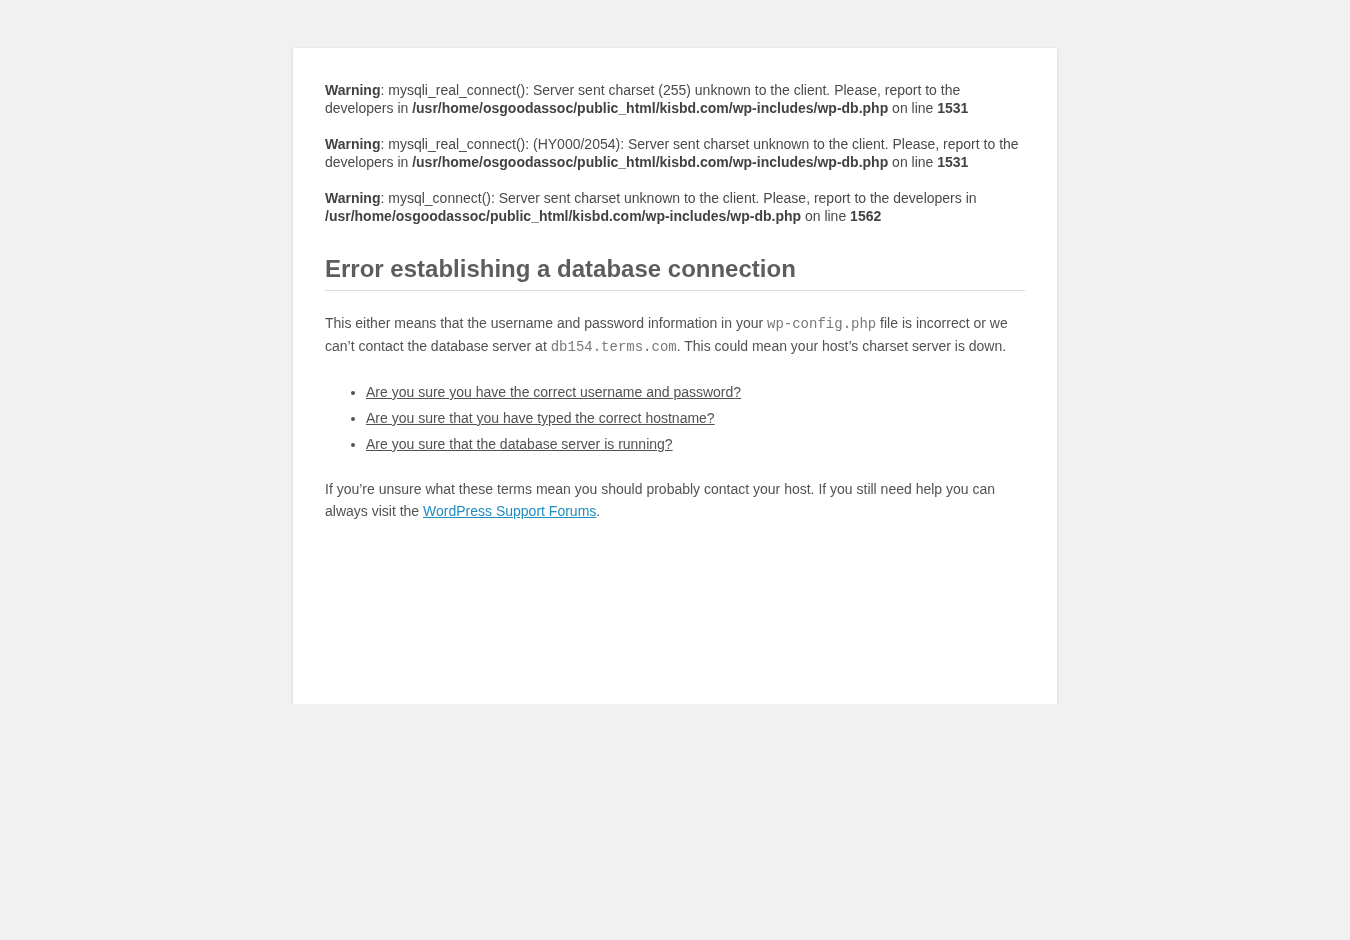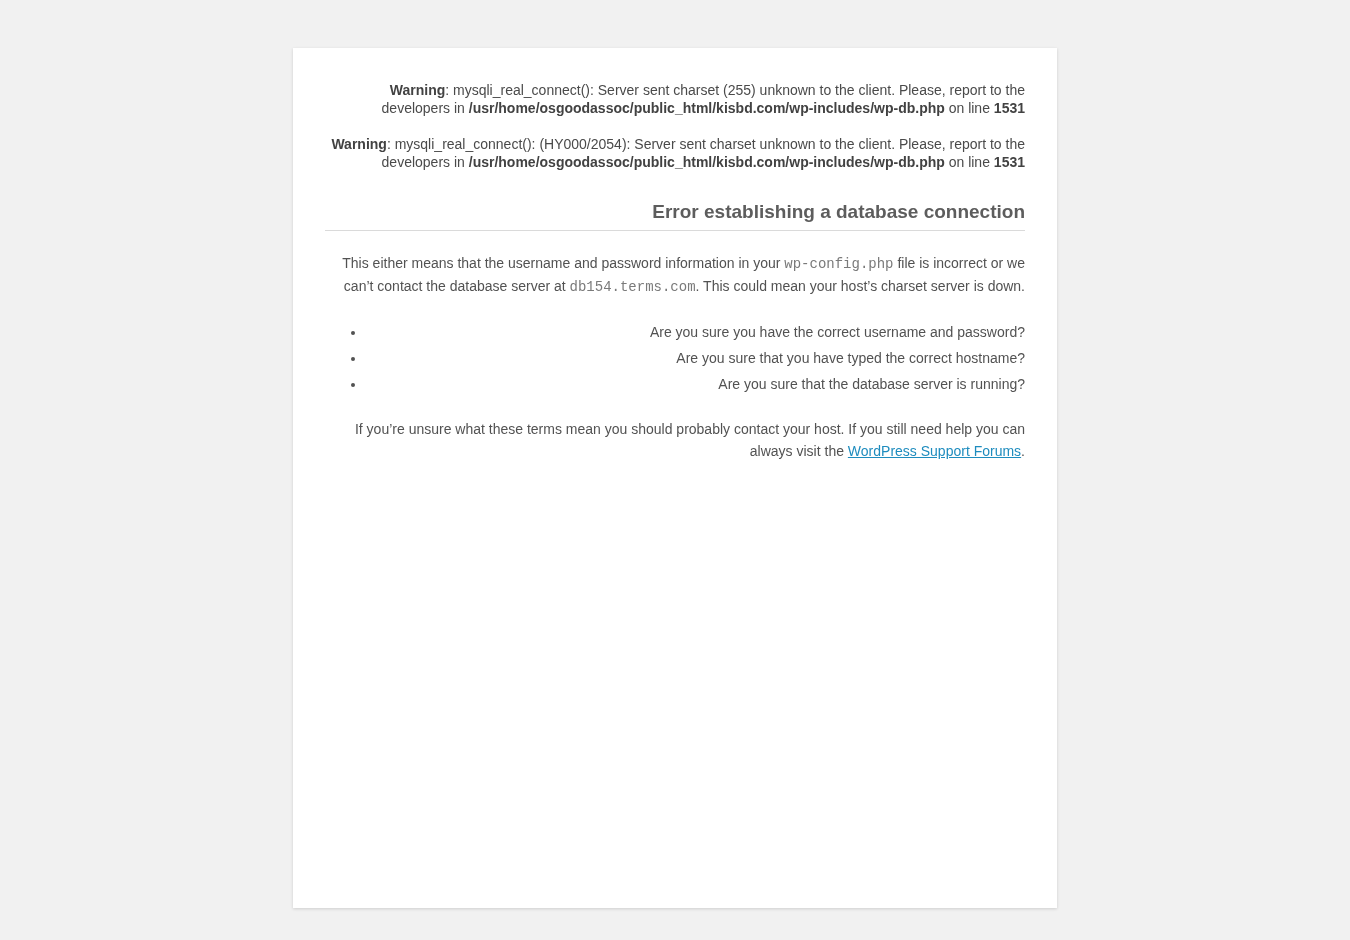--- a/index.html
+++ b/index.html
@@ -4,42 +4,41 @@
 <style>
   * { box-sizing: border-box; }
   html, body {
     margin: 0;
     padding: 0;
     background: #f1f1f1;
     font-family: "Liberation Sans", "DejaVu Sans", sans-serif;
   }
   .viewport {
     width: 1350px;
-    height: 940px;
+    height: 704px;
     background: #f1f1f1;
     overflow: hidden;
-    text-align: right;
   }
   .card {
     width: 764px;
     min-height: 860px;
     margin: 48px auto 32px;
     background: #ffffff;
     padding: 15px 32px 30px 32px;
     box-shadow: 0 1px 3px rgba(0,0,0,0.15);
   }
   .warning {
     font-size: 14px;
     line-height: 18px;
     color: #4a4a4a;
     margin: 18px 0;
   }
   .warning b { color: #424242; }
   h1.error-title {
-    font-size: 19px;
+    font-size: 24px;
     font-weight: bold;
     color: #5d5d5d;
     margin: 30px 0 0 0;
     padding: 0 0 7px 0;
     border-bottom: 1px solid #dadada;
   }
   .body-p {
     font-size: 14px;
     line-height: 22px;
     color: #525252;
@@ -48,20 +47,21 @@
   ul.troubleshoot {
     margin: 23px 0;
     padding-left: 41px;
     color: #525252;
     font-size: 14px;
   }
   ul.troubleshoot li {
     line-height: 22px;
     margin-bottom: 4px;
     list-style: disc;
+    text-decoration: underline;
   }
   code.inline-code {
     font-family: "Liberation Mono", "DejaVu Sans Mono", monospace;
     font-size: 14px;
     color: #7a7a7a;
   }
   a.support-link {
     color: #1e8cbe;
     text-decoration: underline;
     cursor: pointer;
@@ -72,20 +72,21 @@
 
 <div class="viewport">
   <div class="card">
 
     <p class="warning"><b>Warning</b><span>: mysqli_real_connect(): Server sent charset (255) unknown to the client. Please, report to the developers in </span><b>/usr/home/osgoodassoc/public_html/kisbd.com/wp-includes/wp-db.php</b><span> on line </span><b>1531</b></p>
 
     <p class="warning"><b>Warning</b><span>: mysqli_real_connect(): (HY000/2054): Server sent charset unknown to the client. Please, report to the developers in </span><b>/usr/home/osgoodassoc/public_html/kisbd.com/wp-includes/wp-db.php</b><span> on line </span><b>1531</b></p>
 
 
 
+    <p class="warning"><b>Warning</b><span>: mysql_connect(): Server sent charset unknown to the client. Please, report to the developers in </span><b>/usr/home/osgoodassoc/public_html/kisbd.com/wp-includes/wp-db.php</b><span> on line </span><b>1562</b></p>
 
     <h1 class="error-title">Error establishing a database connection</h1>
 
     <p class="body-p"><span>This either means that the username and password information in your </span><code class="inline-code">wp-config.php</code><span> file is incorrect or we can’t contact the database server at </span><code class="inline-code">db154.terms.com</code><span>. This could mean your host’s charset server is down.</span></p>
 
     <ul class="troubleshoot">
       <li>Are you sure you have the correct username and password?</li>
       <li>Are you sure that you have typed the correct hostname?</li>
       <li>Are you sure that the database server is running?</li>
     </ul>

